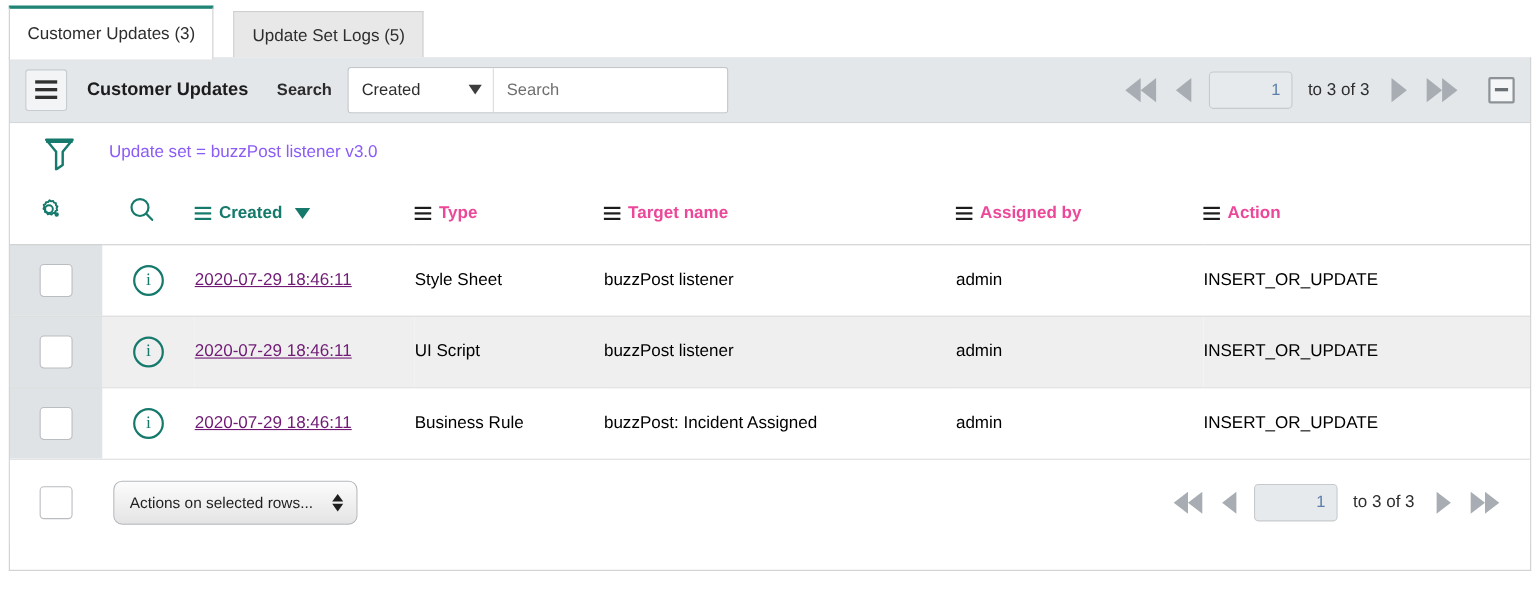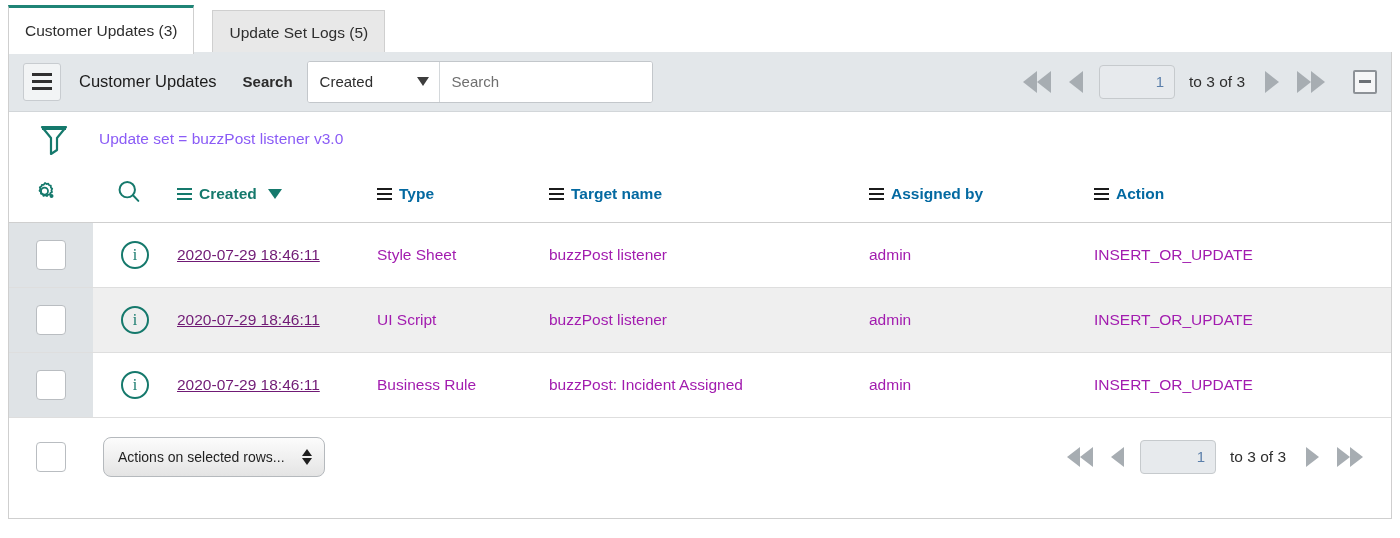--- a/index.html
+++ b/index.html
@@ -65,21 +65,21 @@
     background: #f2f4f5;
     border: 1px solid #c8ccd0;
     border-radius: 3px;
     display: flex; flex-direction: column; align-items: center; justify-content: center;
     gap: 4px;
     cursor: pointer;
     flex: none;
   }
   .hamburger-btn i { display: block; width: 20px; height: 3px; background: #303030; }
   .list-title {
-    font-size: 16.5px; font-weight: normal; color: #1c1c1c;
+    font-size: 16.5px; font-weight: bold; color: #1c1c1c;
     margin-left: 18px; white-space: nowrap;
   }
   .search-label {
     font-size: 15px; font-weight: bold; color: #2b2b2b;
     margin-left: 26px; white-space: nowrap;
   }
   .search-group {
     margin-left: 14px;
     display: flex; align-items: stretch;
     height: 42px;
@@ -183,21 +183,21 @@
   .col-created { width: 200px; }
   .col-type  { width: 172px; }
   .col-target{ width: 320px; }
   .col-upd   { width: 225px; }
   .col-action{ width: auto; }
 
   thead tr { height: 56px; background: #ffffff; }
   thead th { text-align: left; }
   .th-inner {
     display: flex; align-items: center; gap: 7px;
-    font-size: 15.5px; font-weight: bold; color: #0369a1;
+    font-size: 15.5px; font-weight: bold; color: #ec4899;
     cursor: pointer;
   }
   .hdr-lines { display: flex; flex-direction: column; gap: 2.5px; flex: none; }
   .hdr-lines i { display: block; width: 15px; height: 2.5px; background: #1c1c1c; }
   .th-inner.sorted { color: #15796c; }
   .th-inner.sorted .hdr-lines i { background: #15796c; }
   .sort-caret {
     width: 0; height: 0;
     border-left: 7px solid transparent;
     border-right: 7px solid transparent;
@@ -232,21 +232,21 @@
     font-size: 16px;
     font-family: "Liberation Serif", serif;
     cursor: pointer;
     vertical-align: middle;
   }
   .cell-link {
     font-size: 15.5px; color: #701a75;
     text-decoration: underline;
     cursor: pointer;
   }
-  .cell-text { font-size: 15.5px; color: #a21caf; }
+  .cell-text { font-size: 15.5px; color: #000000; }
 
   
   .footer {
     height: 78px;
     display: flex; align-items: center;
     background: #ffffff;
     border-top: 1px solid #dedede;
     padding-right: 26px;
   }
   .foot-chkcell {

